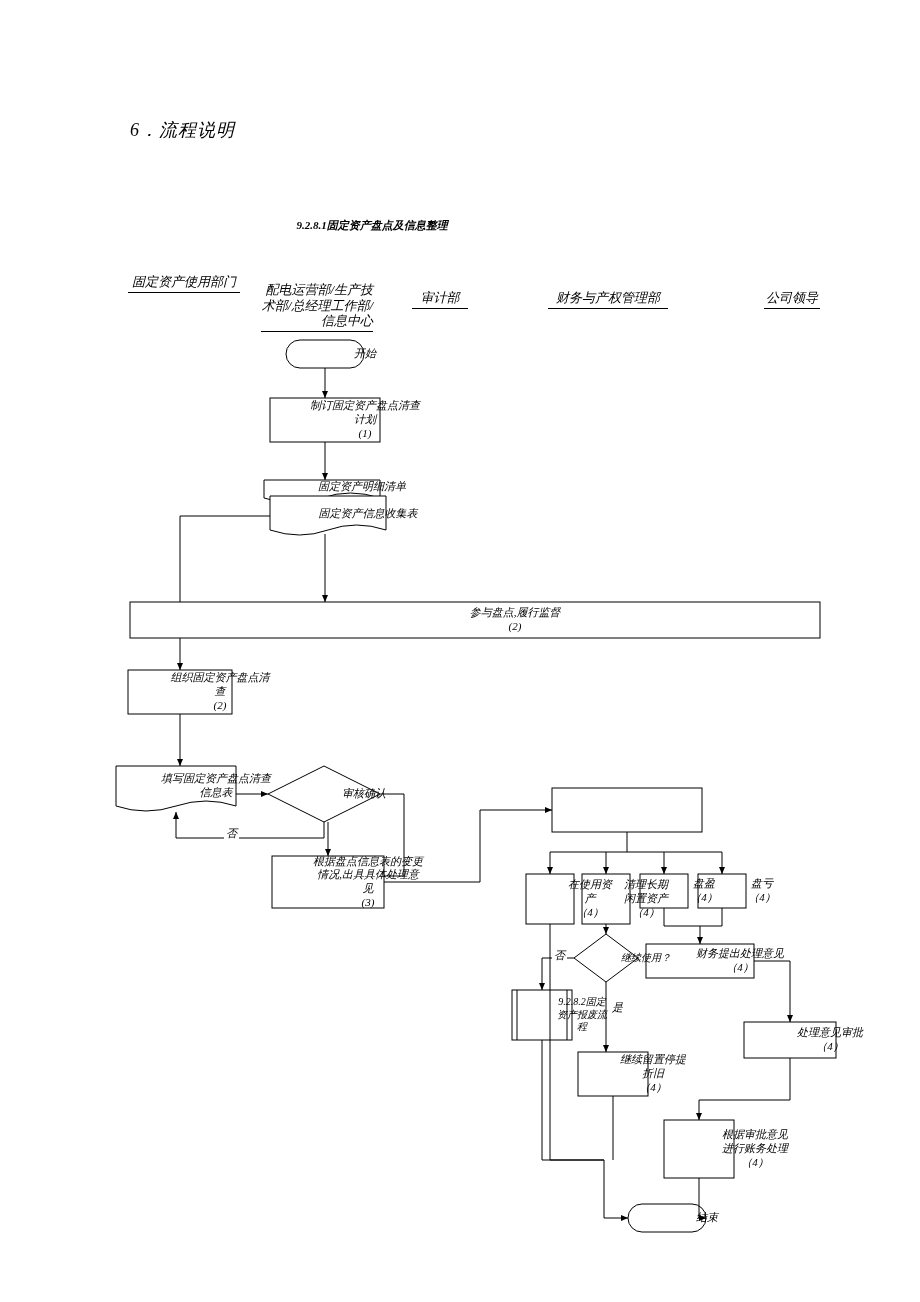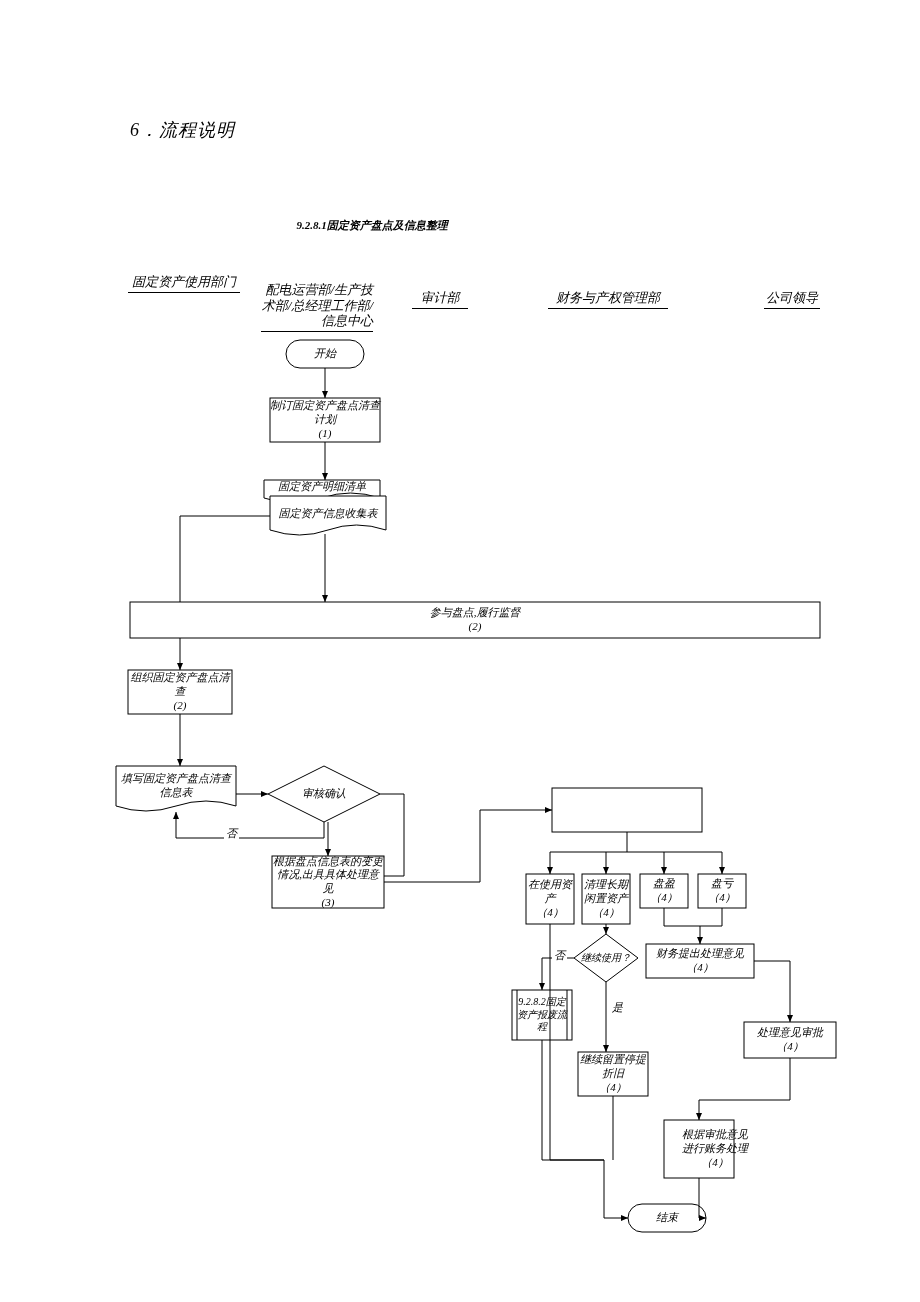--- a/index.html
+++ b/index.html
@@ -66,20 +66,21 @@
   .node-text {
     position: absolute;
     font-size: 11px;
     text-align: center;
     display: flex;
     flex-direction: column;
     align-items: center;
     justify-content: center;
     line-height: 1.25;
     pointer-events: none;
+    padding-left: 40px;
   }
   .edge-label {
     position: absolute;
     font-size: 11px;
     background: #fff;
     padding: 0 2px;
   }
 </style>
 </head>
 <body>

